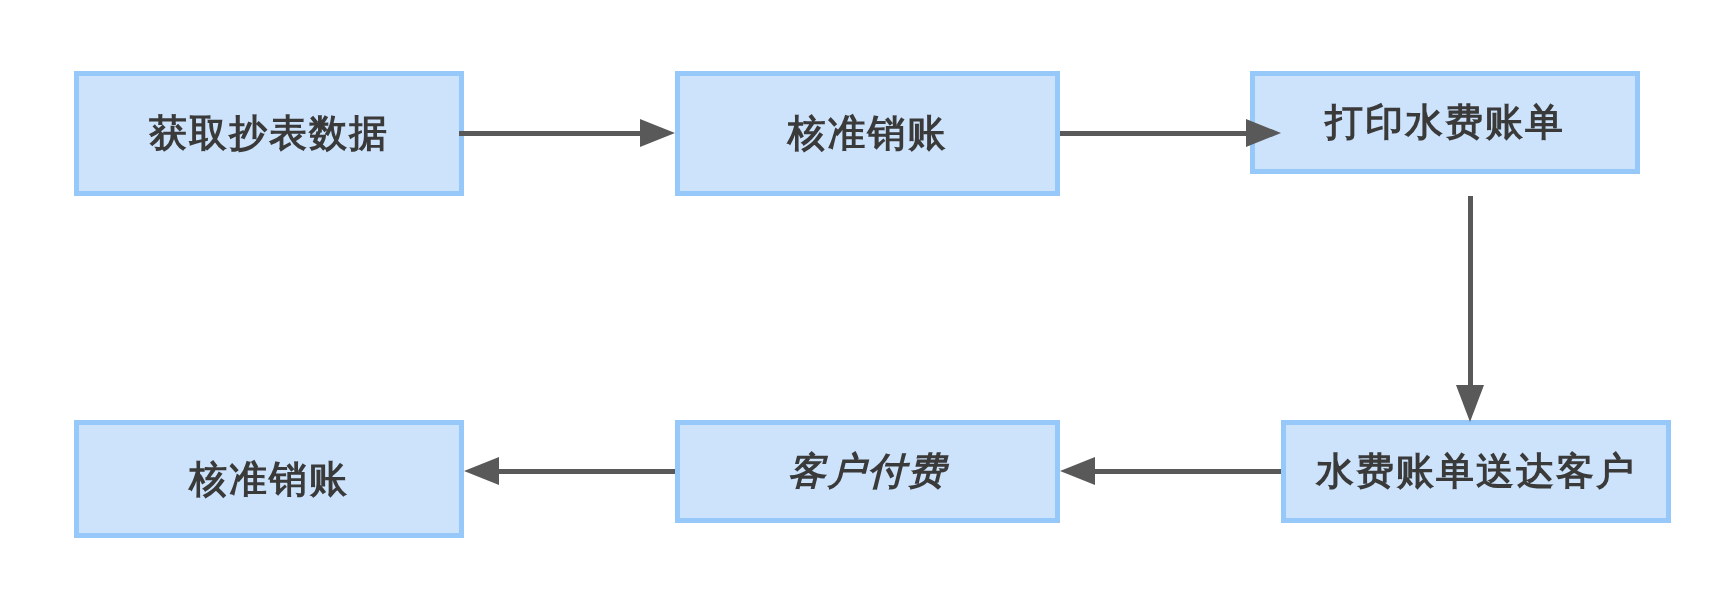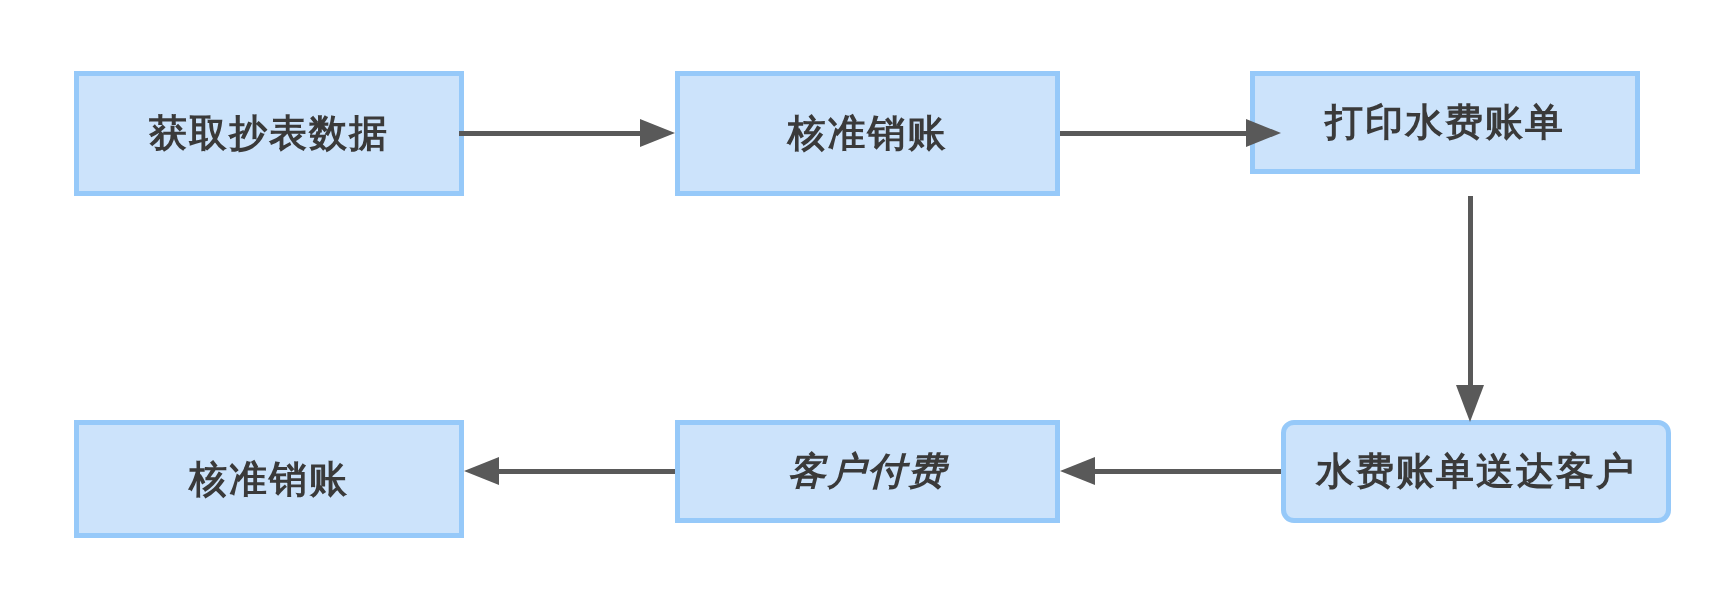--- a/index.html
+++ b/index.html
@@ -28,21 +28,21 @@
     font-size: 38px;
     font-weight: 700;
     color: var(--text, #3a3a3a);
     letter-spacing: 2px;
     white-space: nowrap;
   }
   
   #node-1 { left: 74px;   top: 71px;  width: 390px; height: 125px; align-items: center; }
   #node-2 { left: 675px;  top: 71px;  width: 385px; height: 125px; }
   #node-3 { left: 1250px; top: 71px;  width: 390px; height: 103px; justify-content: center; }
-  #node-4 { left: 1281px; top: 420px; width: 390px; height: 103px; border-radius: 13px; }
+  #node-4 { left: 1281px; top: 420px; width: 390px; height: 103px; }
   #node-5 { left: 675px;  top: 420px; width: 385px; height: 103px; font-style: italic; }
   #node-6 { left: 74px;   top: 420px; width: 390px; height: 118px; }
 
   
   .shaft {
     position: absolute;
     background: var(--arrow, #595959);
   }
   .head {
     position: absolute;

